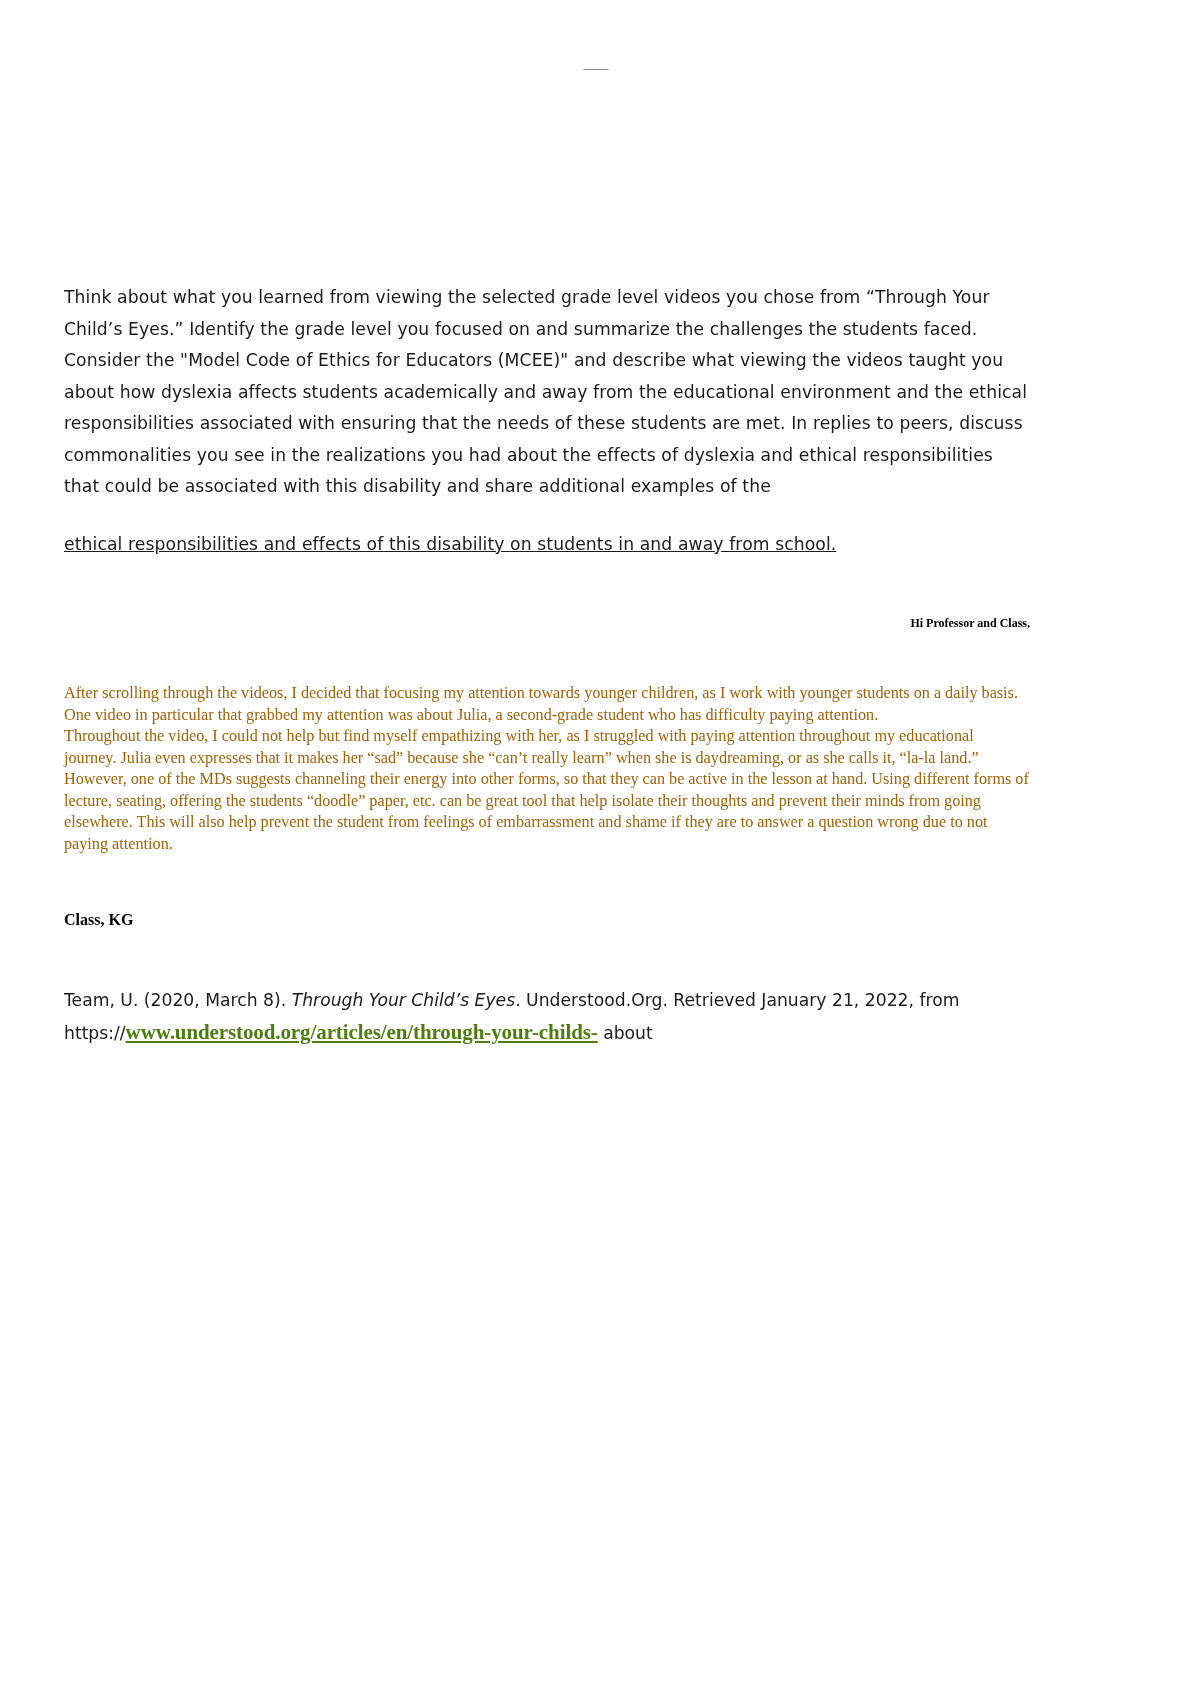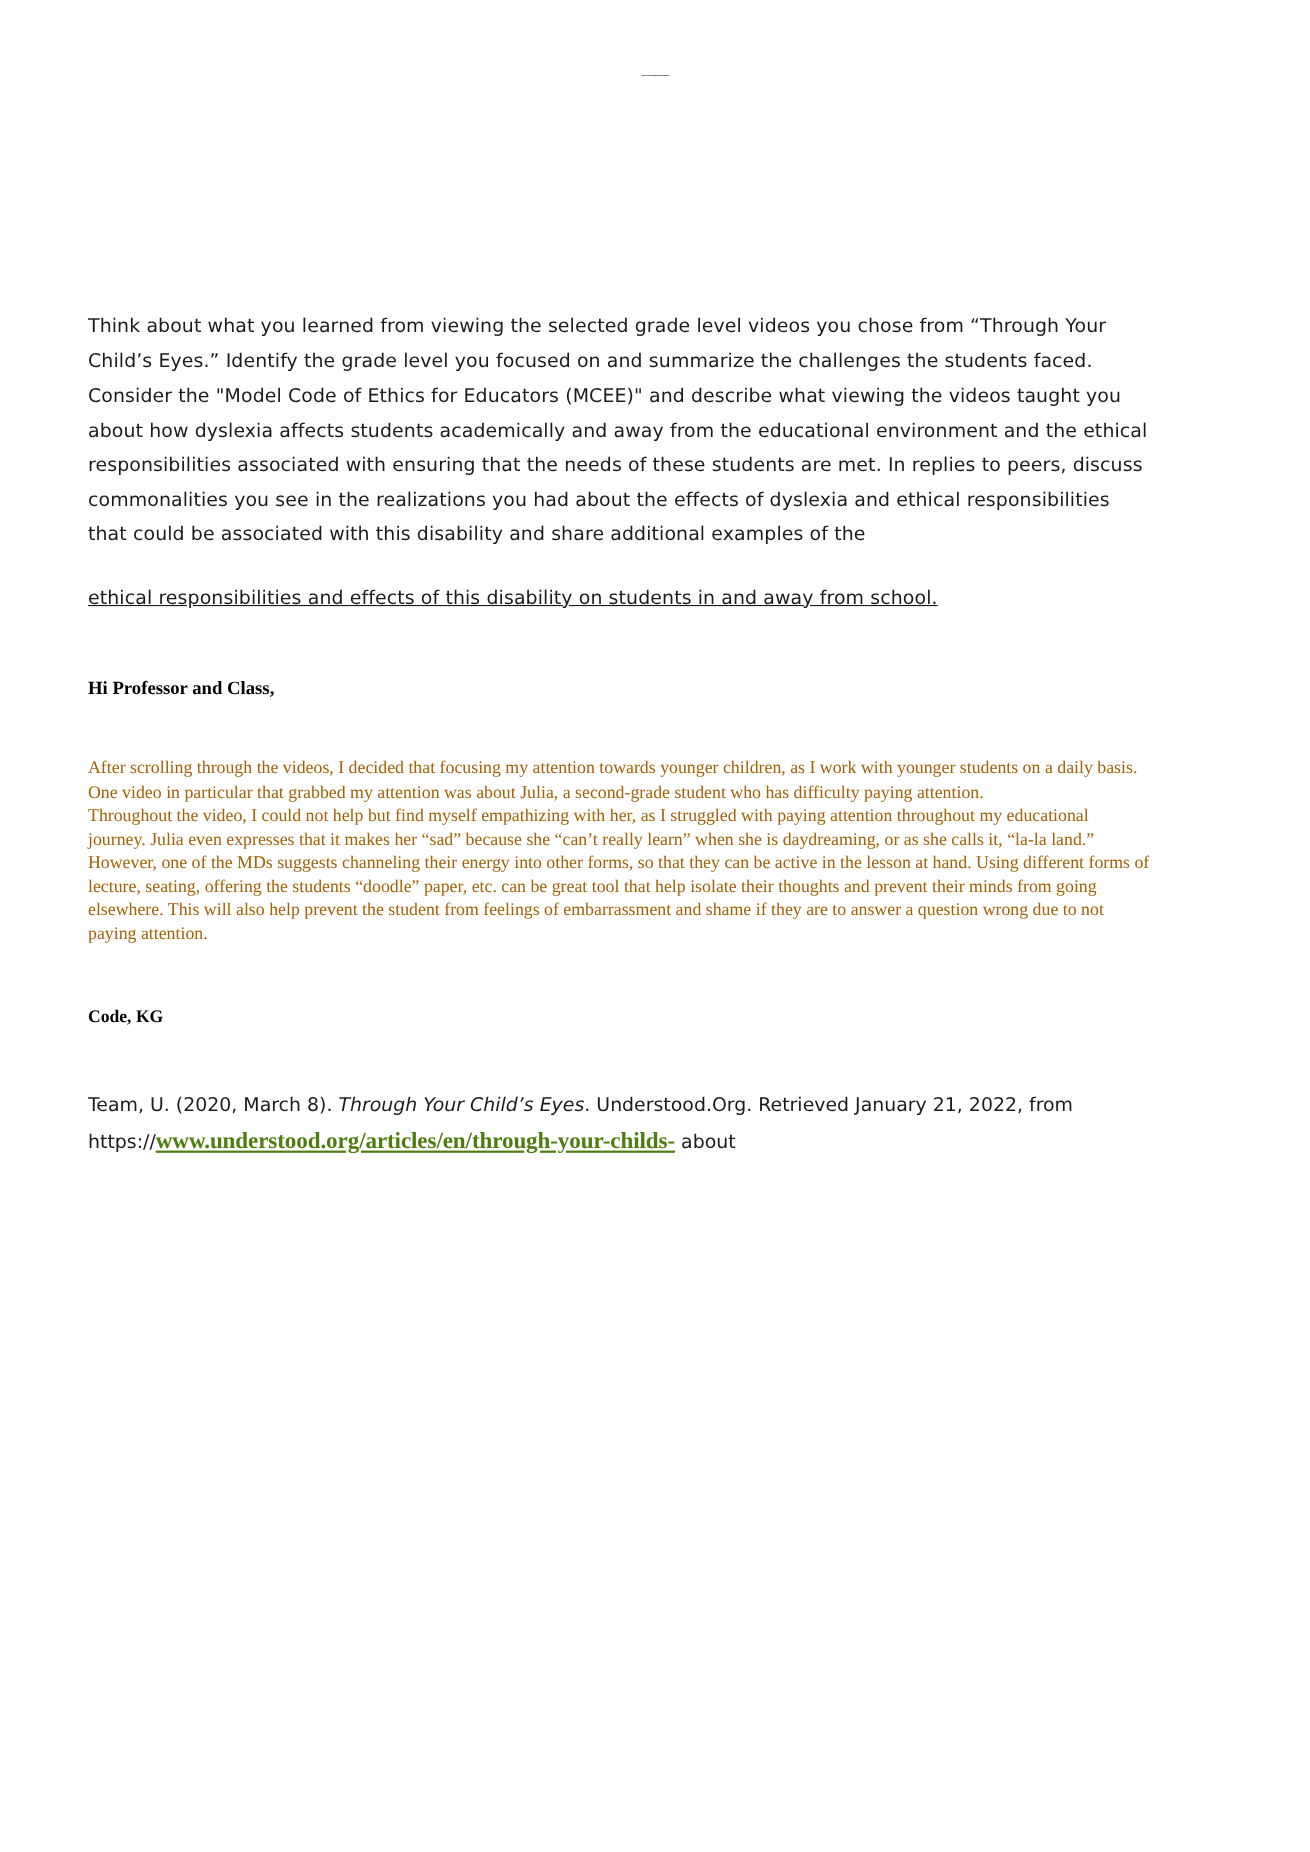--- a/index.html
+++ b/index.html
@@ -26,21 +26,21 @@
     left: 0;
     width: 100%;
     text-align: center;
     font-family: "Liberation Serif", serif;
     font-size: 13px;
     color: #555;
     letter-spacing: -1px;
   }
   .content {
     position: absolute;
-    left: 80px;
+    left: 64px;
     top: 282px;
     width: 966px;
   }
   
   .prompt {
     font-family: "DejaVu Sans", sans-serif;
     font-size: 17.2px;
     line-height: 31.5px;
     color: #1b1b1b;
     letter-spacing: 0.1px;
@@ -51,24 +51,25 @@
     font-size: 17.2px;
     line-height: 31.5px;
     color: #1b1b1b;
     letter-spacing: 0.1px;
     margin-top: 26px;
     text-decoration: underline;
   }
   
   .salutation {
     font-family: "Liberation Serif", serif;
-    font-size: 17px;
+    font-size: 12px;
     font-weight: 700;
     color: #000;
     margin-top: 56px;
+    text-align: right;
   }
   .reply {
     font-family: "Liberation Serif", serif;
     font-size: 16.2px;
     line-height: 21.5px;
     color: #a16207;
     margin-top: 52px;
     text-align: left;
   }
   .reply p {
@@ -114,20 +115,20 @@
 
     <div class="prompt-tail">ethical responsibilities and effects of this disability on students in and away from school.</div>
 
     <div class="salutation">Hi Professor and Class,</div>
 
     <div class="reply">
       <p>After scrolling through the videos, I decided that focusing my attention towards younger children, as I work with younger students on a daily basis. One video in particular that grabbed my attention was about Julia, a second-grade student who has difficulty paying attention.</p>
       <p>Throughout the video, I could not help but find myself empathizing with her, as I struggled with paying attention throughout my educational journey. Julia even expresses that it makes her “sad” because she “can’t really learn” when she is daydreaming, or as she calls it, “la-la land.” However, one of the MDs suggests channeling their energy into other forms, so that they can be active in the lesson at hand. Using different forms of lecture, seating, offering the students “doodle” paper, etc. can be great tool that help isolate their thoughts and prevent their minds from going elsewhere. This will also help prevent the student from feelings of embarrassment and shame if they are to answer a question wrong due to not paying attention.</p>
     </div>
 
-    <div class="signoff">Code, KG</div>
+    <div class="signoff">Class, KG</div>
 
     <div class="citation">
       <span>Team, U. (2020, March 8). </span><span class="title-italic">Through Your Child’s Eyes</span><span>. Understood.Org. Retrieved January 21, 2022, from https://</span><span class="link">www.understood.org/articles/en/through-your-childs-</span><span> about</span>
     </div>
 
   </div>
 </div>
 
 </body></html>

